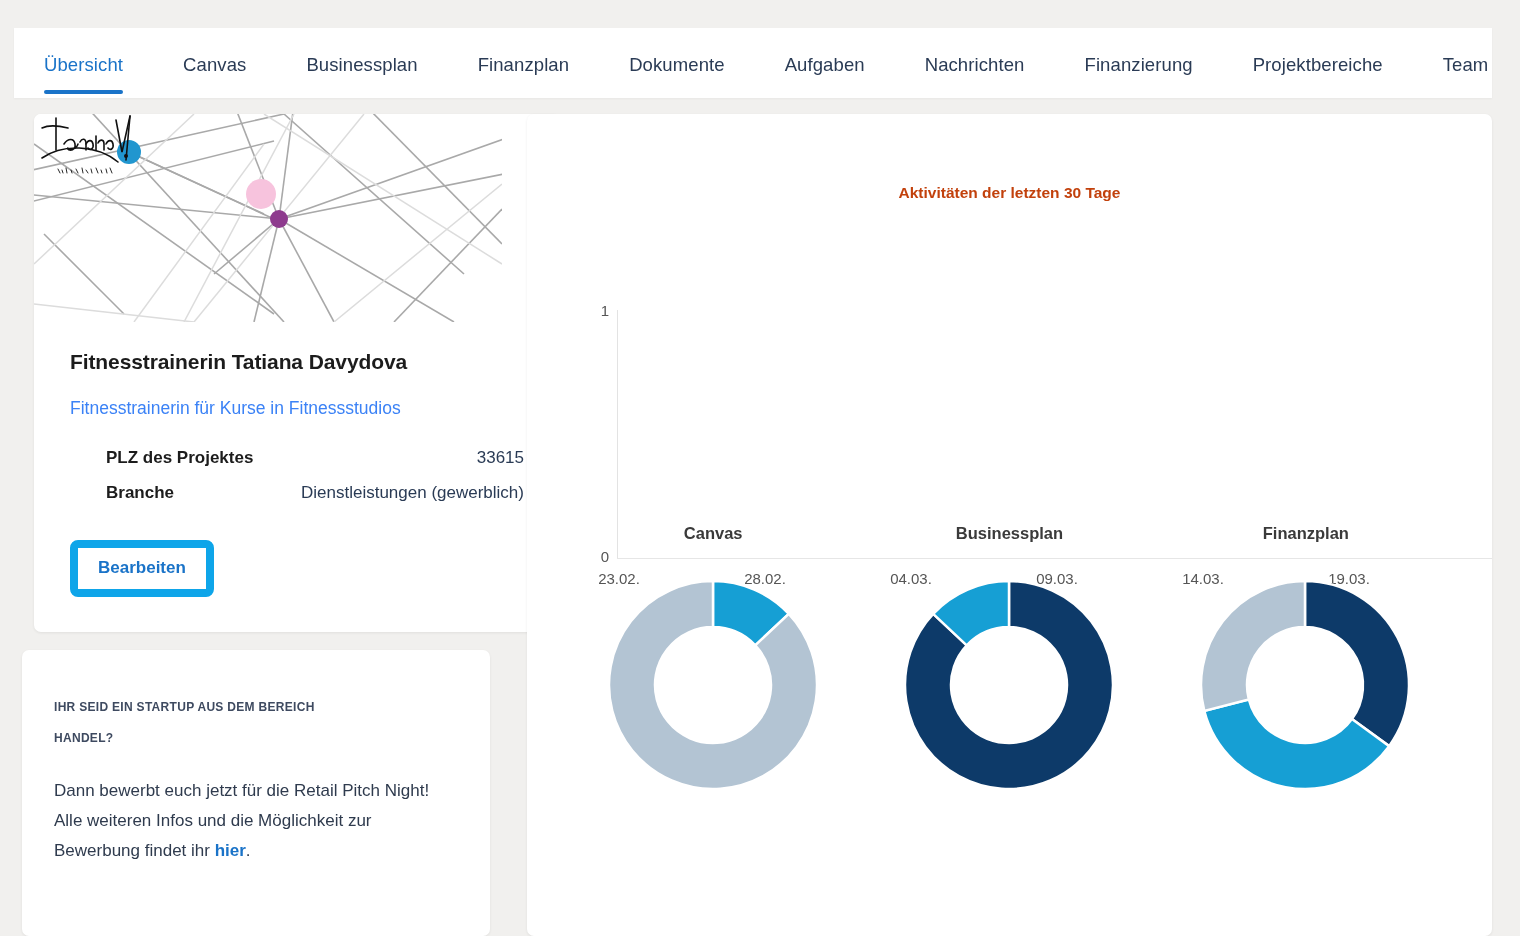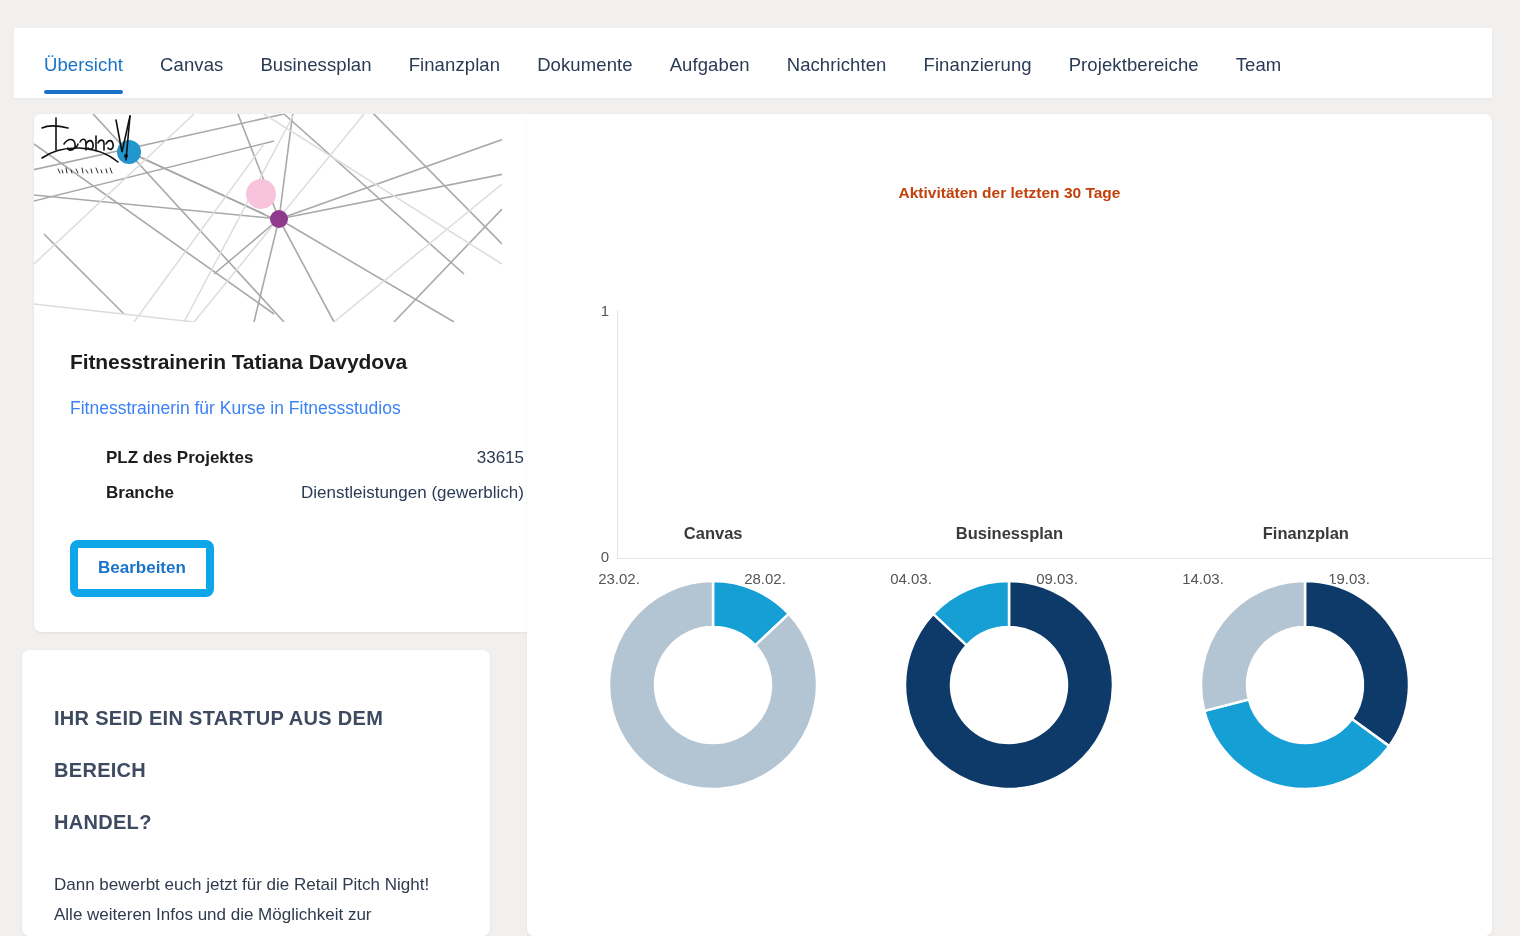--- a/index.html
+++ b/index.html
@@ -12,20 +12,21 @@
   #app { position: relative; width: 1520px; height: 936px; }
 
   
   .navbar {
     position: absolute; left: 14px; top: 28px;
     width: 1478px; height: 70px;
     background: #ffffff;
     display: flex; align-items: flex-start;
     padding-left: 30px; padding-top: 26px;
     box-shadow: 0 1px 2px rgba(0,0,0,0.04);
+    gap: 23px;
   }
   .nav-item {
     position: relative;
     font-size: 18.5px;
     color: #2a3b55;
     margin-right: 37px;
     white-space: nowrap;
     cursor: pointer;
     padding-bottom: 18px;
     letter-spacing: .1px;
@@ -70,21 +71,21 @@
     display: inline-block; margin-top: 26px;
     padding: 10px 20px 11px 20px;
     border: 8px solid #0ea5e9; border-radius: 8px;
     color: #1a73c8; font-size: 17px; font-weight: bold;
     background: #fff; cursor: pointer;
   }
 
   
   .promo-body { padding: 42px 36px 0 32px; }
   .promo-head {
-    font-size: 20px; font-weight: bold; color: #3e4a60;
+    font-size: 12px; font-weight: bold; color: #3e4a60;
     letter-spacing: .3px; line-height: 2.6;
   }
   .promo-text {
     margin-top: 22px; font-size: 17px; color: #2f3b4e; line-height: 1.75;
   }
   .promo-text a { color: #1a73c8; font-weight: bold; text-decoration: none; }
 
   
   .chart-title {
     position: absolute; left: 0; top: 70px; width: 100%;

